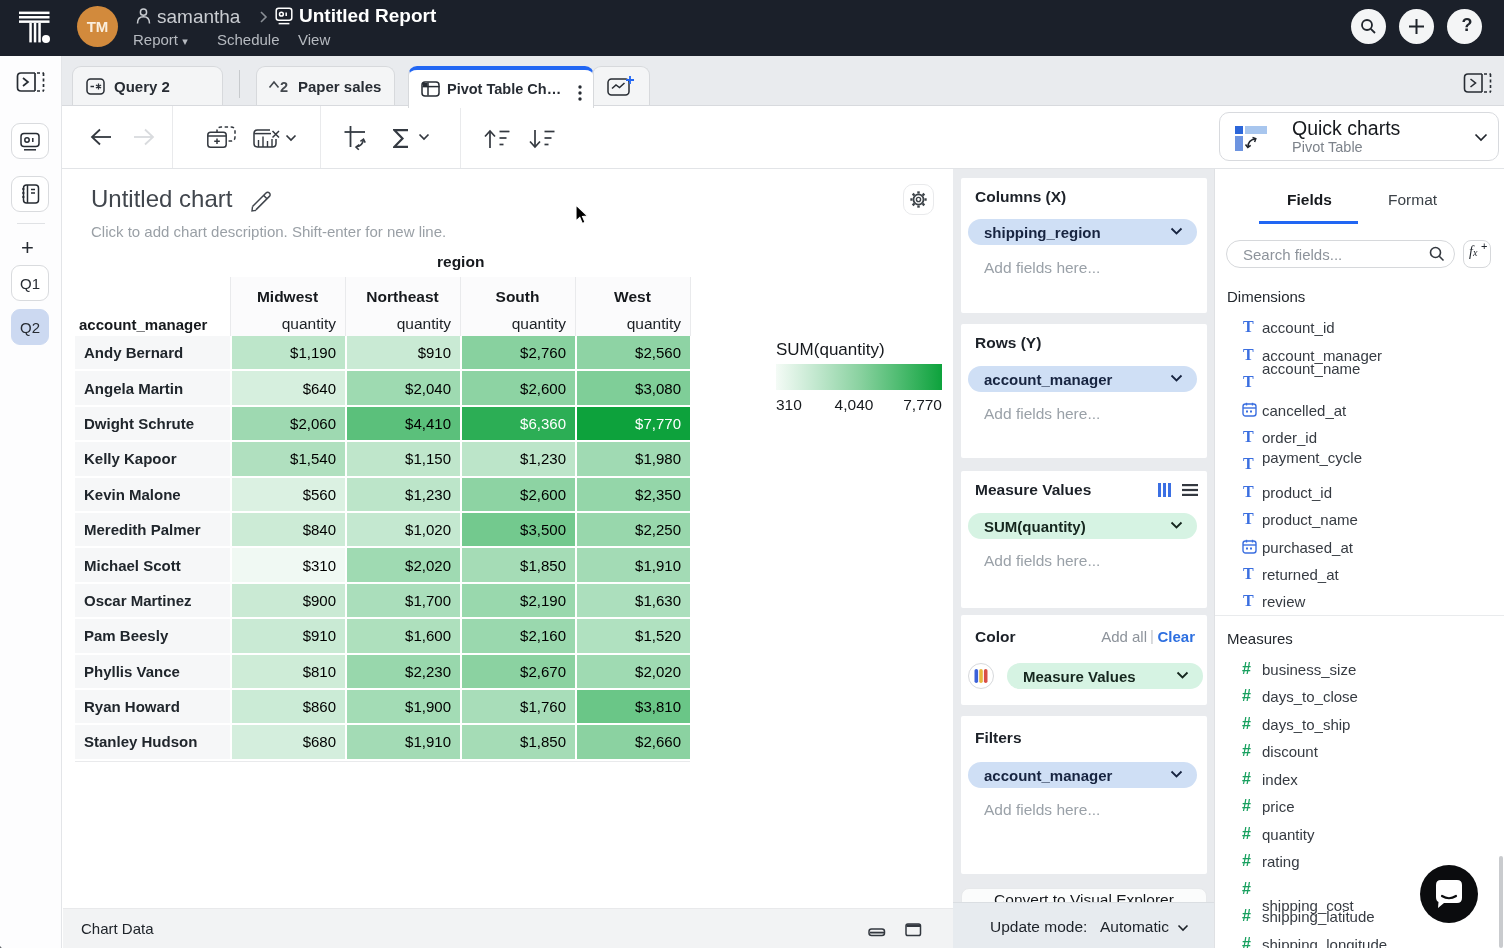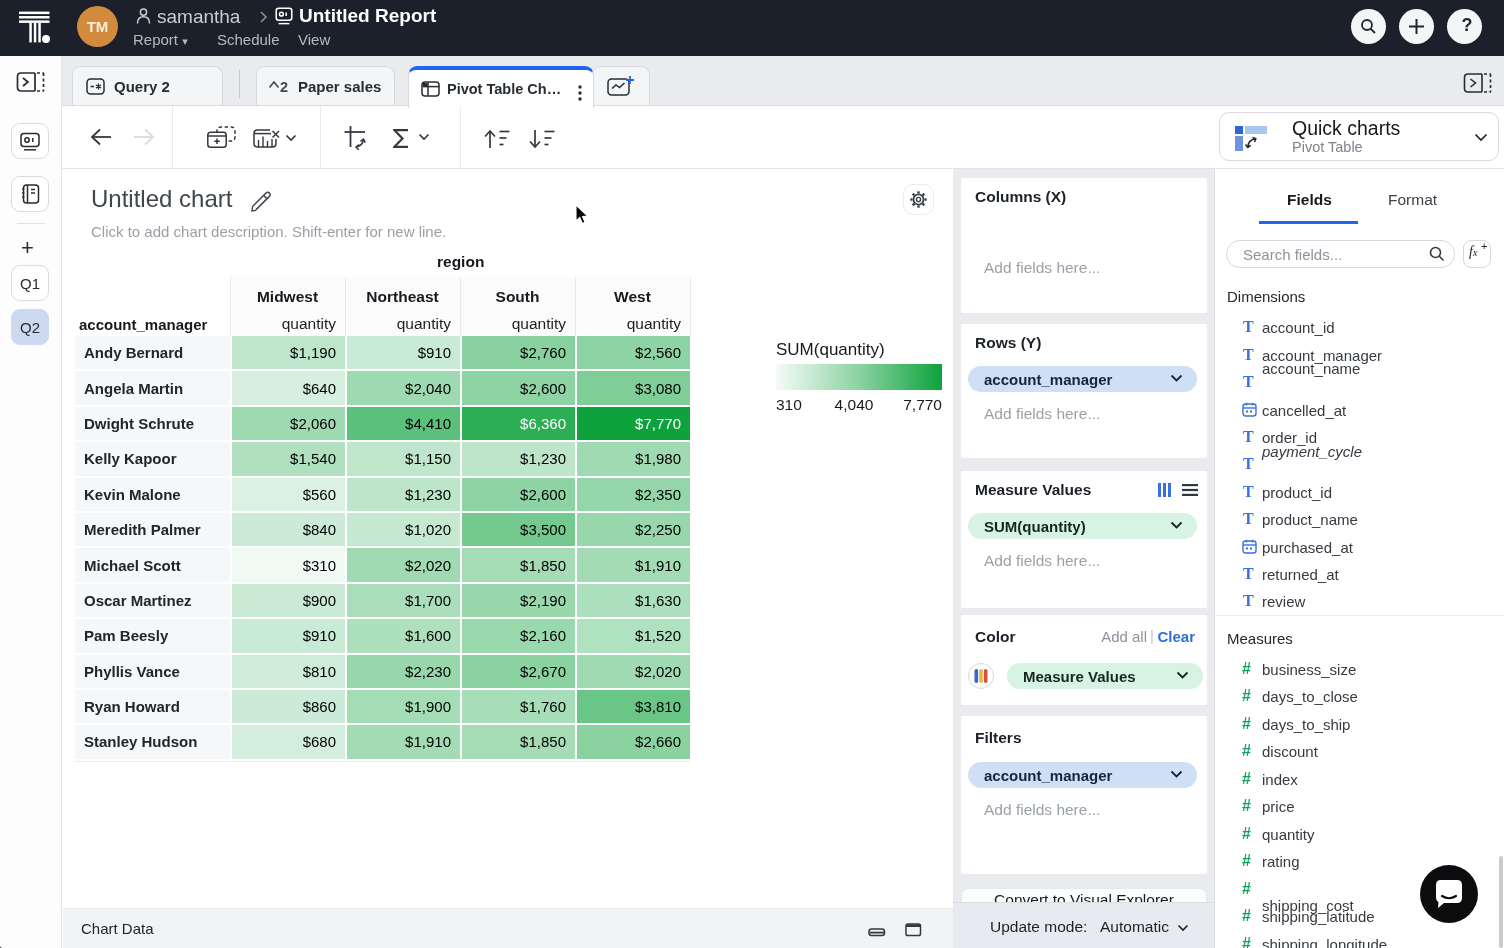--- a/index.html
+++ b/index.html
@@ -415,20 +415,25 @@
   </svg>
 </div>
 
 <div id="cdbar">
   <div class="abs" style="left:18px;top:11px;font-size:15px;color:#20252b;">Chart Data</div>
 </div>
 
 <div id="cfg">
   <div class="card" style="top:9px;height:135px;">
     <h3 style="position:absolute;left:14px;top:10px;">Columns (X)</h3>
+    <div class="pill blue" style="top:41px;">shipping_region
+      <svg class="chev" width="13" height="9" viewBox="0 0 13 9" fill="none" stroke="#172440" stroke-width="1.8">
+          <path d="M1.5 1.5 L6.5 6.5 L11.5 1.5"></path>
+        </svg>
+    </div>
     <div class="addf" style="top:81px;">Add fields here...</div>
   </div>
   <div class="card" style="top:155px;height:134px;">
     <h3 style="position:absolute;left:14px;top:10px;">Rows (Y)</h3>
     <div class="pill blue" style="top:42px;">account_manager
       <svg class="chev" width="13" height="9" viewBox="0 0 13 9" fill="none" stroke="#172440" stroke-width="1.8">
           <path d="M1.5 1.5 L6.5 6.5 L11.5 1.5"></path>
         </svg>
     </div>
     <div class="addf" style="top:81px;">Add fields here...</div>
@@ -516,21 +521,21 @@
       <line x1="1" y1="6" x2="14" y2="6"></line>
       <line x1="4.5" y1="0.8" x2="4.5" y2="3.5"></line>
       <line x1="10.5" y1="0.8" x2="10.5" y2="3.5"></line>
       <rect x="4" y="8.5" width="2" height="2" fill="#3b6fe0" stroke="none"></rect>
       <rect x="8" y="8.5" width="2" height="2" fill="#3b6fe0" stroke="none"></rect>
     </svg>
   <div class="fitem" style="top:233px;">cancelled_at</div>
   <div class="abs" style="left:28px;top:259px;font-size:16px;font-weight:bold;color:#3b6fe0;font-family:'Liberation Serif',serif;">T</div>
   <div class="fitem" style="top:260px;">order_id</div>
   <div class="abs" style="left:28px;top:286px;font-size:16px;font-weight:bold;color:#3b6fe0;font-family:'Liberation Serif',serif;">T</div>
-  <div class="fitem" style="top:274px;font-style:italic;">payment_cycle</div>
+  <div class="fitem" style="top:280px;">payment_cycle</div>
   <div class="abs" style="left:28px;top:314px;font-size:16px;font-weight:bold;color:#3b6fe0;font-family:'Liberation Serif',serif;">T</div>
   <div class="fitem" style="top:315px;">product_id</div>
   <div class="abs" style="left:28px;top:341px;font-size:16px;font-weight:bold;color:#3b6fe0;font-family:'Liberation Serif',serif;">T</div>
   <div class="fitem" style="top:342px;">product_name</div>
   <svg class="abs" style="left:27px;top:370px" width="15" height="15" viewBox="0 0 15 15" fill="none" stroke="#3b6fe0" stroke-width="1.4">
       <rect x="1" y="2" width="13" height="12" rx="2.5"></rect>
       <line x1="1" y1="6" x2="14" y2="6"></line>
       <line x1="4.5" y1="0.8" x2="4.5" y2="3.5"></line>
       <line x1="10.5" y1="0.8" x2="10.5" y2="3.5"></line>
       <rect x="4" y="8.5" width="2" height="2" fill="#3b6fe0" stroke="none"></rect>

